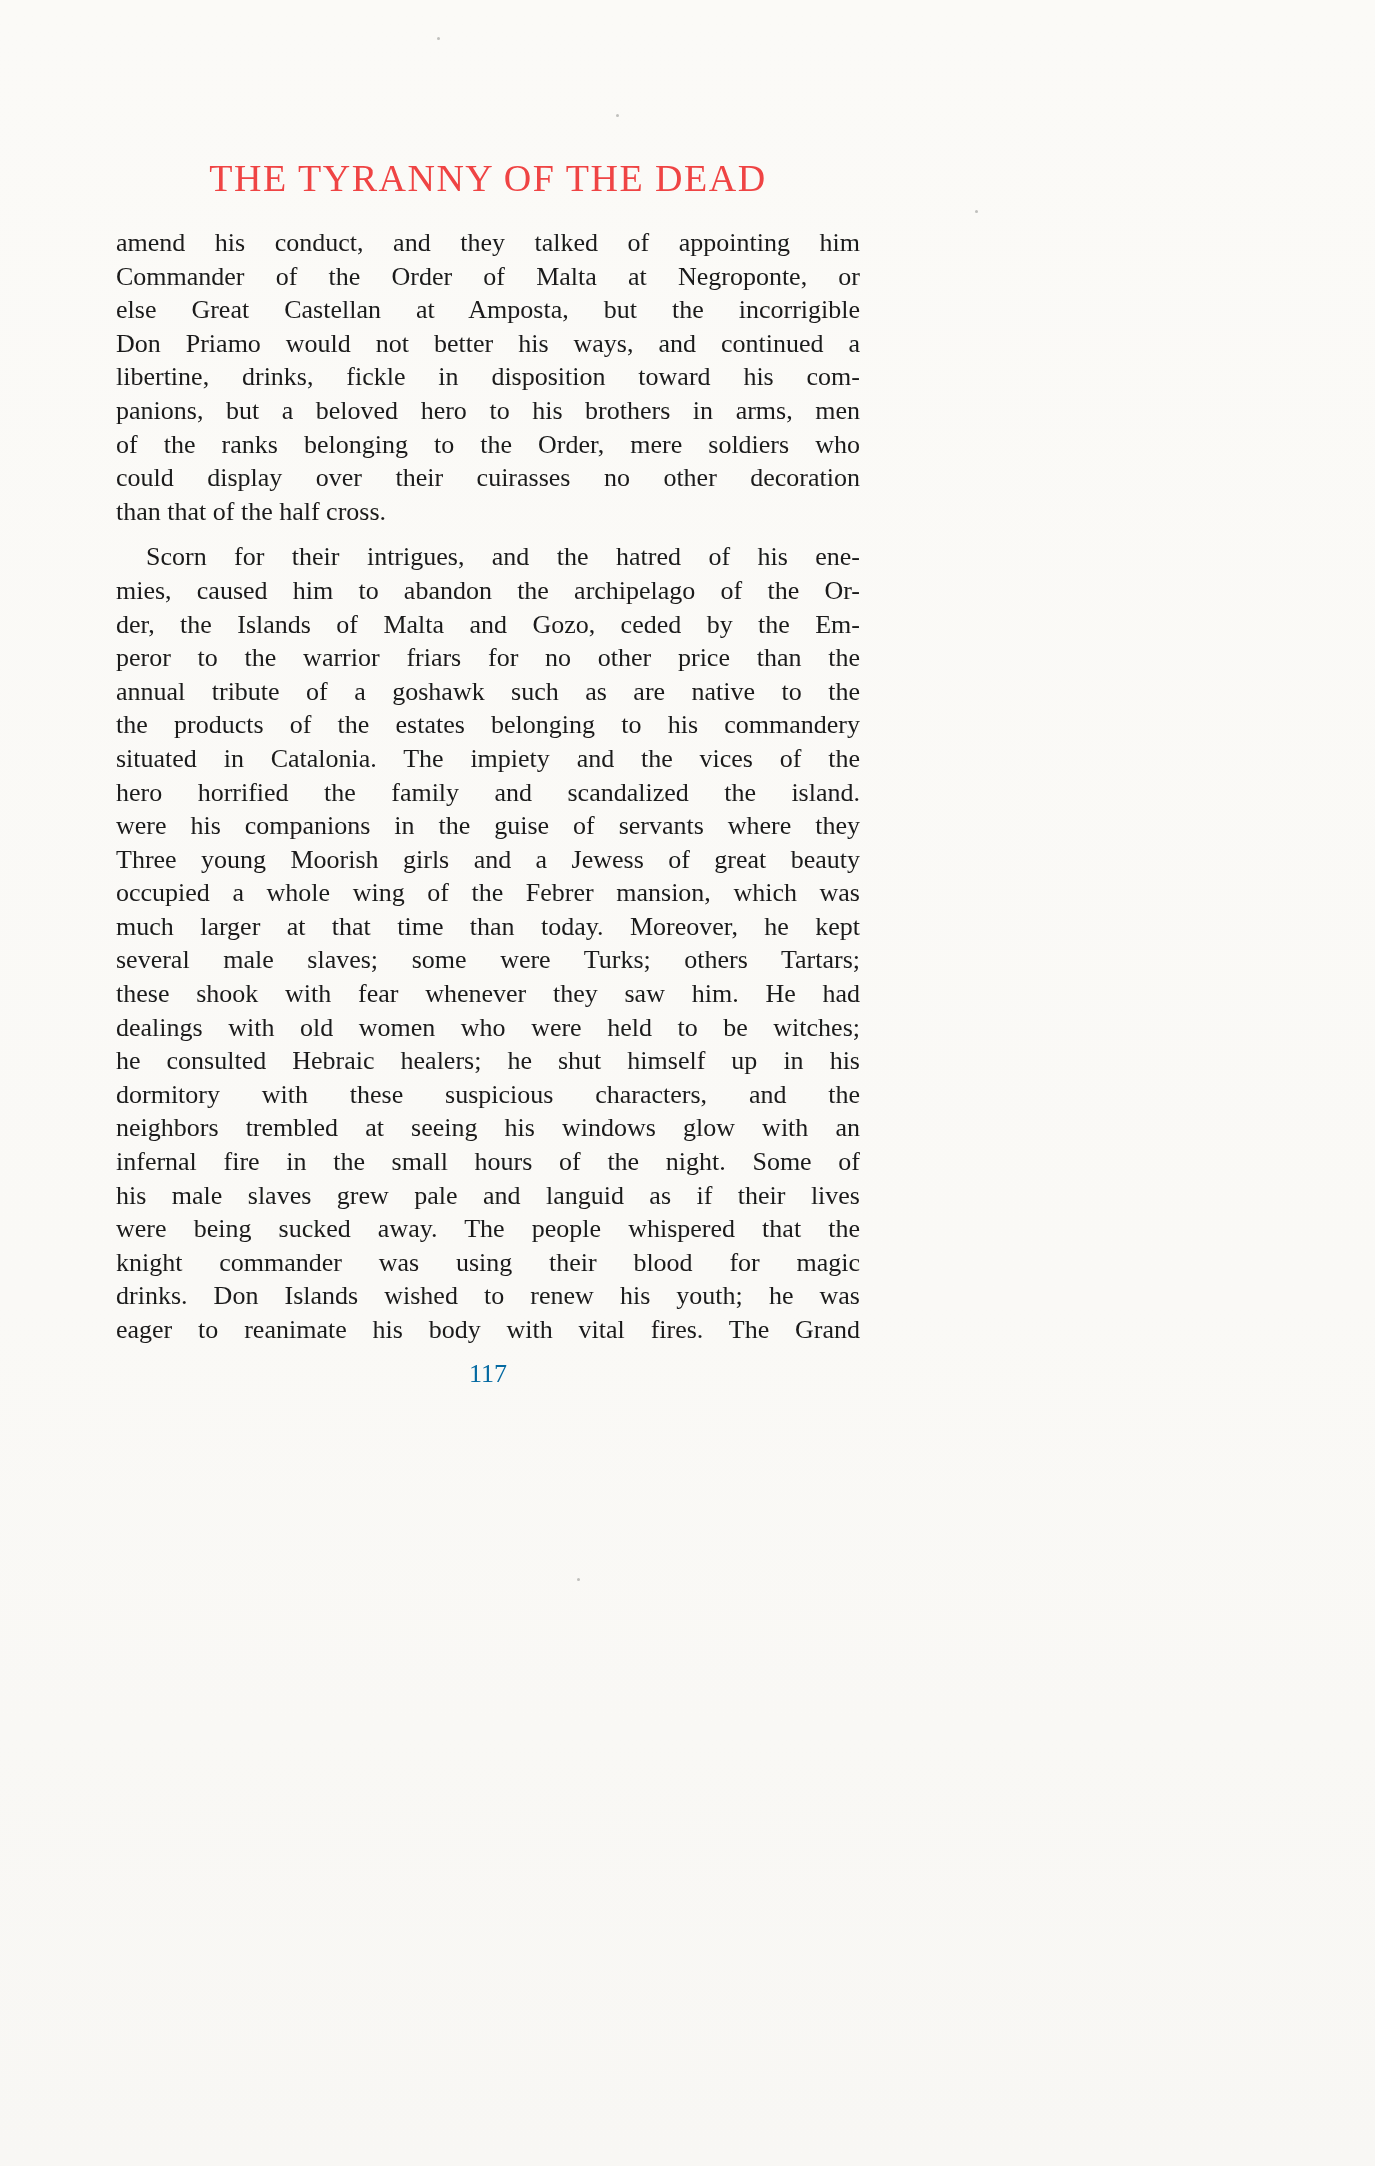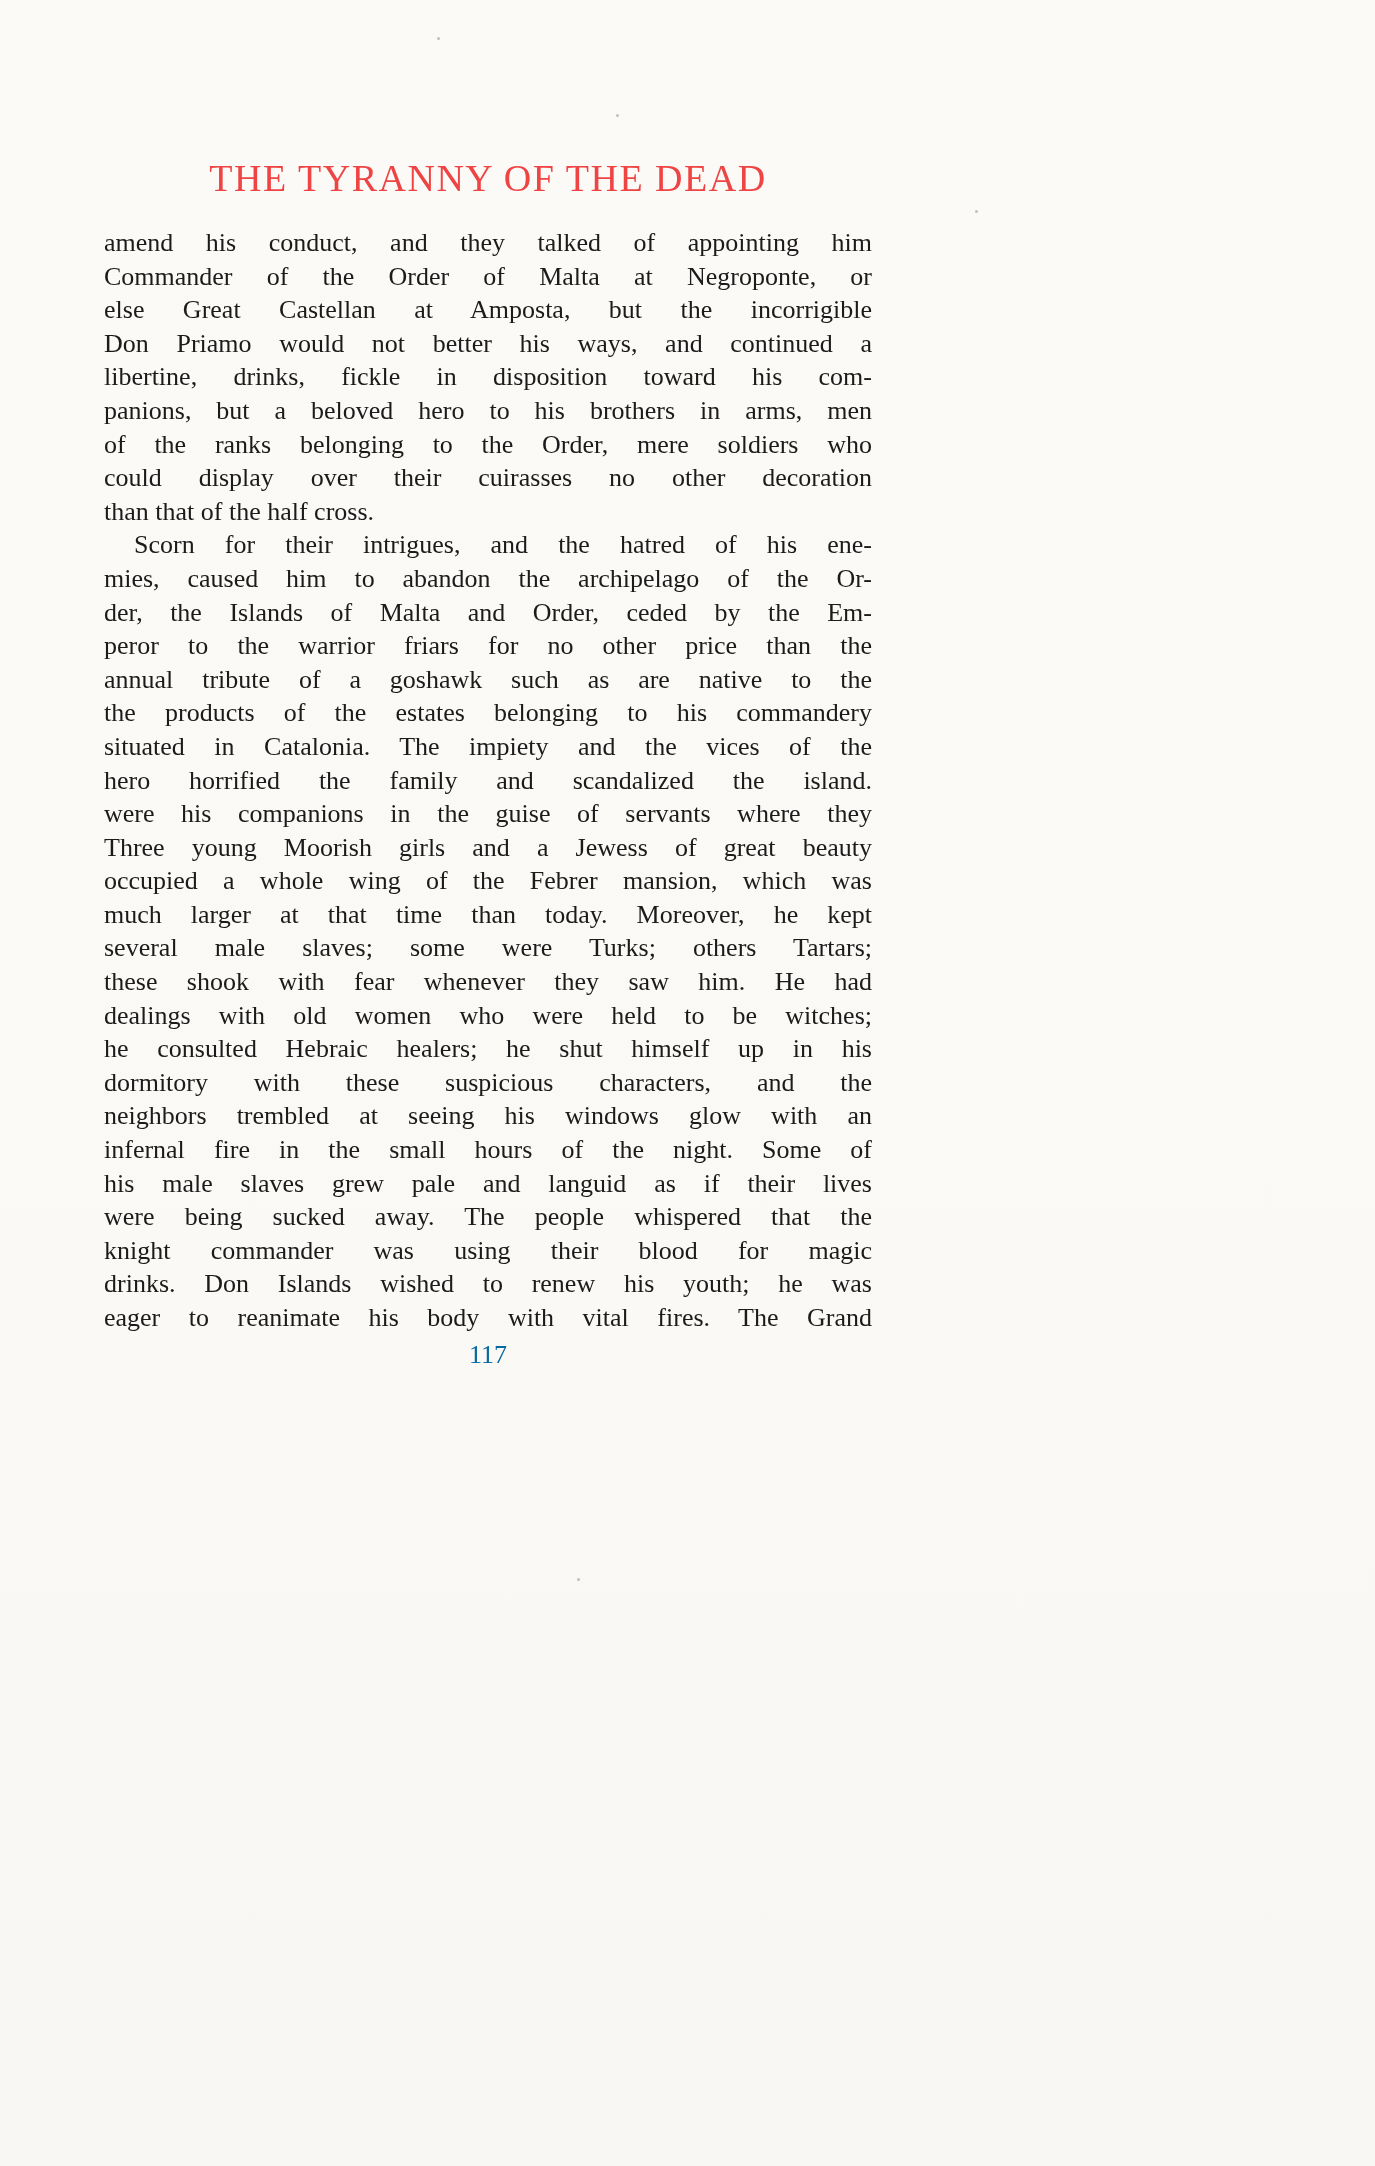--- a/index.html
+++ b/index.html
@@ -21,21 +21,21 @@
   }
   .title {
     margin: 0 0 26px 0;
     font-size: 38px;
     font-weight: 400;
     letter-spacing: 1.5px;
     text-align: center;
     white-space: nowrap;
     color: #ef4444;
   }
-  .paragraph { margin: 0; padding: 0; }
+  .paragraph { margin: 12px; padding: 0; }
   .line {
     font-size: 26px;
     line-height: 33.6px;
     text-align: justify;
     text-align-last: justify;
     white-space: normal;
   }
   
   .flush-last .line:last-child {
     text-align: right;
@@ -77,21 +77,21 @@
       <div class="line">libertine, drinks, fickle in disposition toward his com-</div>
       <div class="line">panions, but a beloved hero to his brothers in arms, men</div>
       <div class="line">of the ranks belonging to the Order, mere soldiers who</div>
       <div class="line">could display over their cuirasses no other decoration</div>
       <div class="line">than that of the half cross.</div>
     </div>
 
   <div class="paragraph indent-first">
       <div class="line">Scorn for their intrigues, and the hatred of his ene-</div>
       <div class="line">mies, caused him to abandon the archipelago of the Or-</div>
-      <div class="line">der, the Islands of Malta and Order, ceded by the Em-</div>
+      <div class="line">der, the Islands of Malta and Gozo, ceded by the Em-</div>
       <div class="line">peror to the warrior friars for no other price than the</div>
       <div class="line">annual tribute of a goshawk such as are native to the</div>
       <div class="line">the products of the estates belonging to his commandery</div>
       <div class="line">situated in Catalonia. The impiety and the vices of the</div>
       <div class="line">hero horrified the family and scandalized the island.</div>
       <div class="line">were his companions in the guise of servants where they</div>
       <div class="line">Three young Moorish girls and a Jewess of great beauty</div>
       <div class="line">occupied a whole wing of the Febrer mansion, which was</div>
       <div class="line">much larger at that time than today. Moreover, he kept</div>
       <div class="line">several male slaves; some were Turks; others Tartars;</div>

